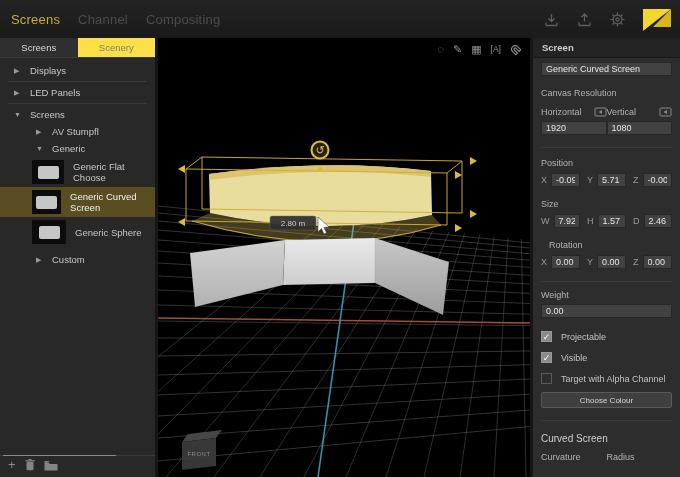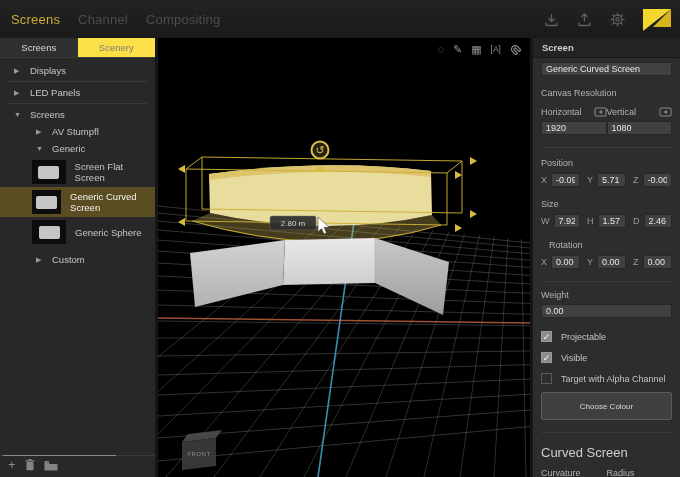--- a/index.html
+++ b/index.html
@@ -65,22 +65,22 @@
   .row3{display:flex;gap:7px;margin-top:5px;align-items:center;}
   .axis-group{display:flex;align-items:center;gap:4px;flex:1;min-width:0;}
   .axis-letter{font-size:9px;color:#9a9a9a;}
   .axis-group .field{margin-top:0;}
   .rp-divider{height:1px;background:#242424;border-bottom:1px solid #3a3a3a;margin-top:12px;}
   .chkrow{display:flex;align-items:center;gap:9px;margin-top:10px;}
   .chk{width:11px;height:11px;background:#2e2e2e;border:1px solid #5a5a5a;display:flex;align-items:center;justify-content:center;font-size:9px;color:#fff;}
   .chk.checked{background:#8a8a8a;border-color:#9a9a9a;}
   .chk.checked::after{content:"\2713";color:#fff;}
   .chklabel{font-size:9px;color:#c4c4c4;}
-  .btn{margin-top:8px;height:28px;background:#3f3f3f;border:1px solid #5a5a5a;border-radius:2px;color:#d8d8d8;font-size:8px;display:flex;align-items:center;justify-content:center;}
-  .sect-title{font-size:13px;color:#cfcfcf;margin-top:12px;}
+  .btn{margin-top:8px;height:16px;background:#3f3f3f;border:1px solid #5a5a5a;border-radius:2px;color:#d8d8d8;font-size:8px;display:flex;align-items:center;justify-content:center;}
+  .sect-title{font-size:10px;color:#cfcfcf;margin-top:12px;}
 </style>
 </head>
 <body>
 
 <div class="window">
 
   <header class="topbar">
     <nav class="nav-tabs">
       <span class="nav-tab active">Screens</span>
       <span class="nav-tab">Channel</span>
@@ -134,21 +134,21 @@
         </div>
         <div class="tree-row ind1">
           <span class="arrow">▼</span>
           <span>Generic</span>
         </div>
 
         <div class="item-row">
           <div class="thumb">
               <div class="scr"></div>
             </div>
-          <span class="item-label">Screen Flat Screen</span>
+          <span class="item-label">Generic Flat Choose</span>
         </div>
         <div class="item-row selected">
           <div class="thumb">
               <div class="scr"></div>
             </div>
           <span class="item-label">Generic Curved Screen</span>
         </div>
         <div class="item-row">
           <div class="thumb">
               <div class="scr"></div>

